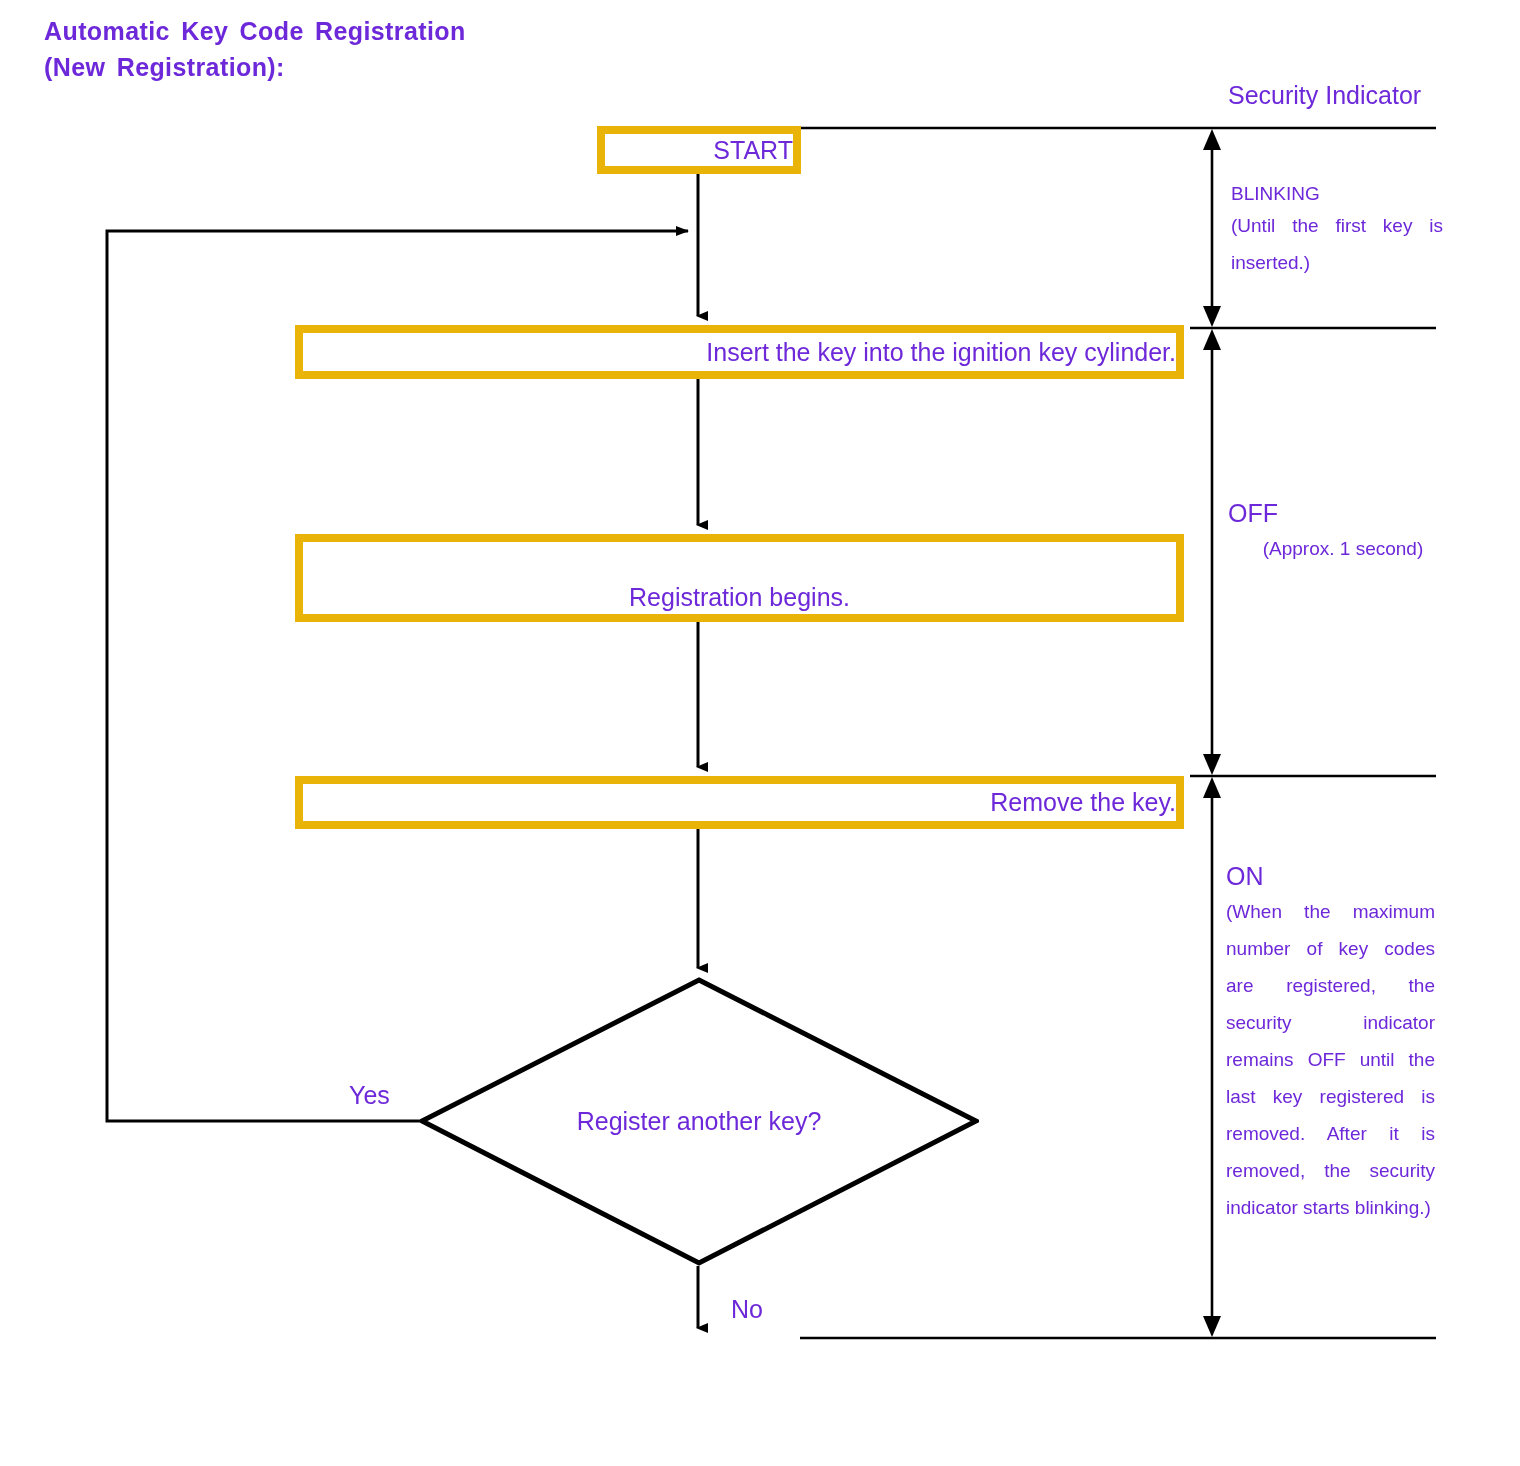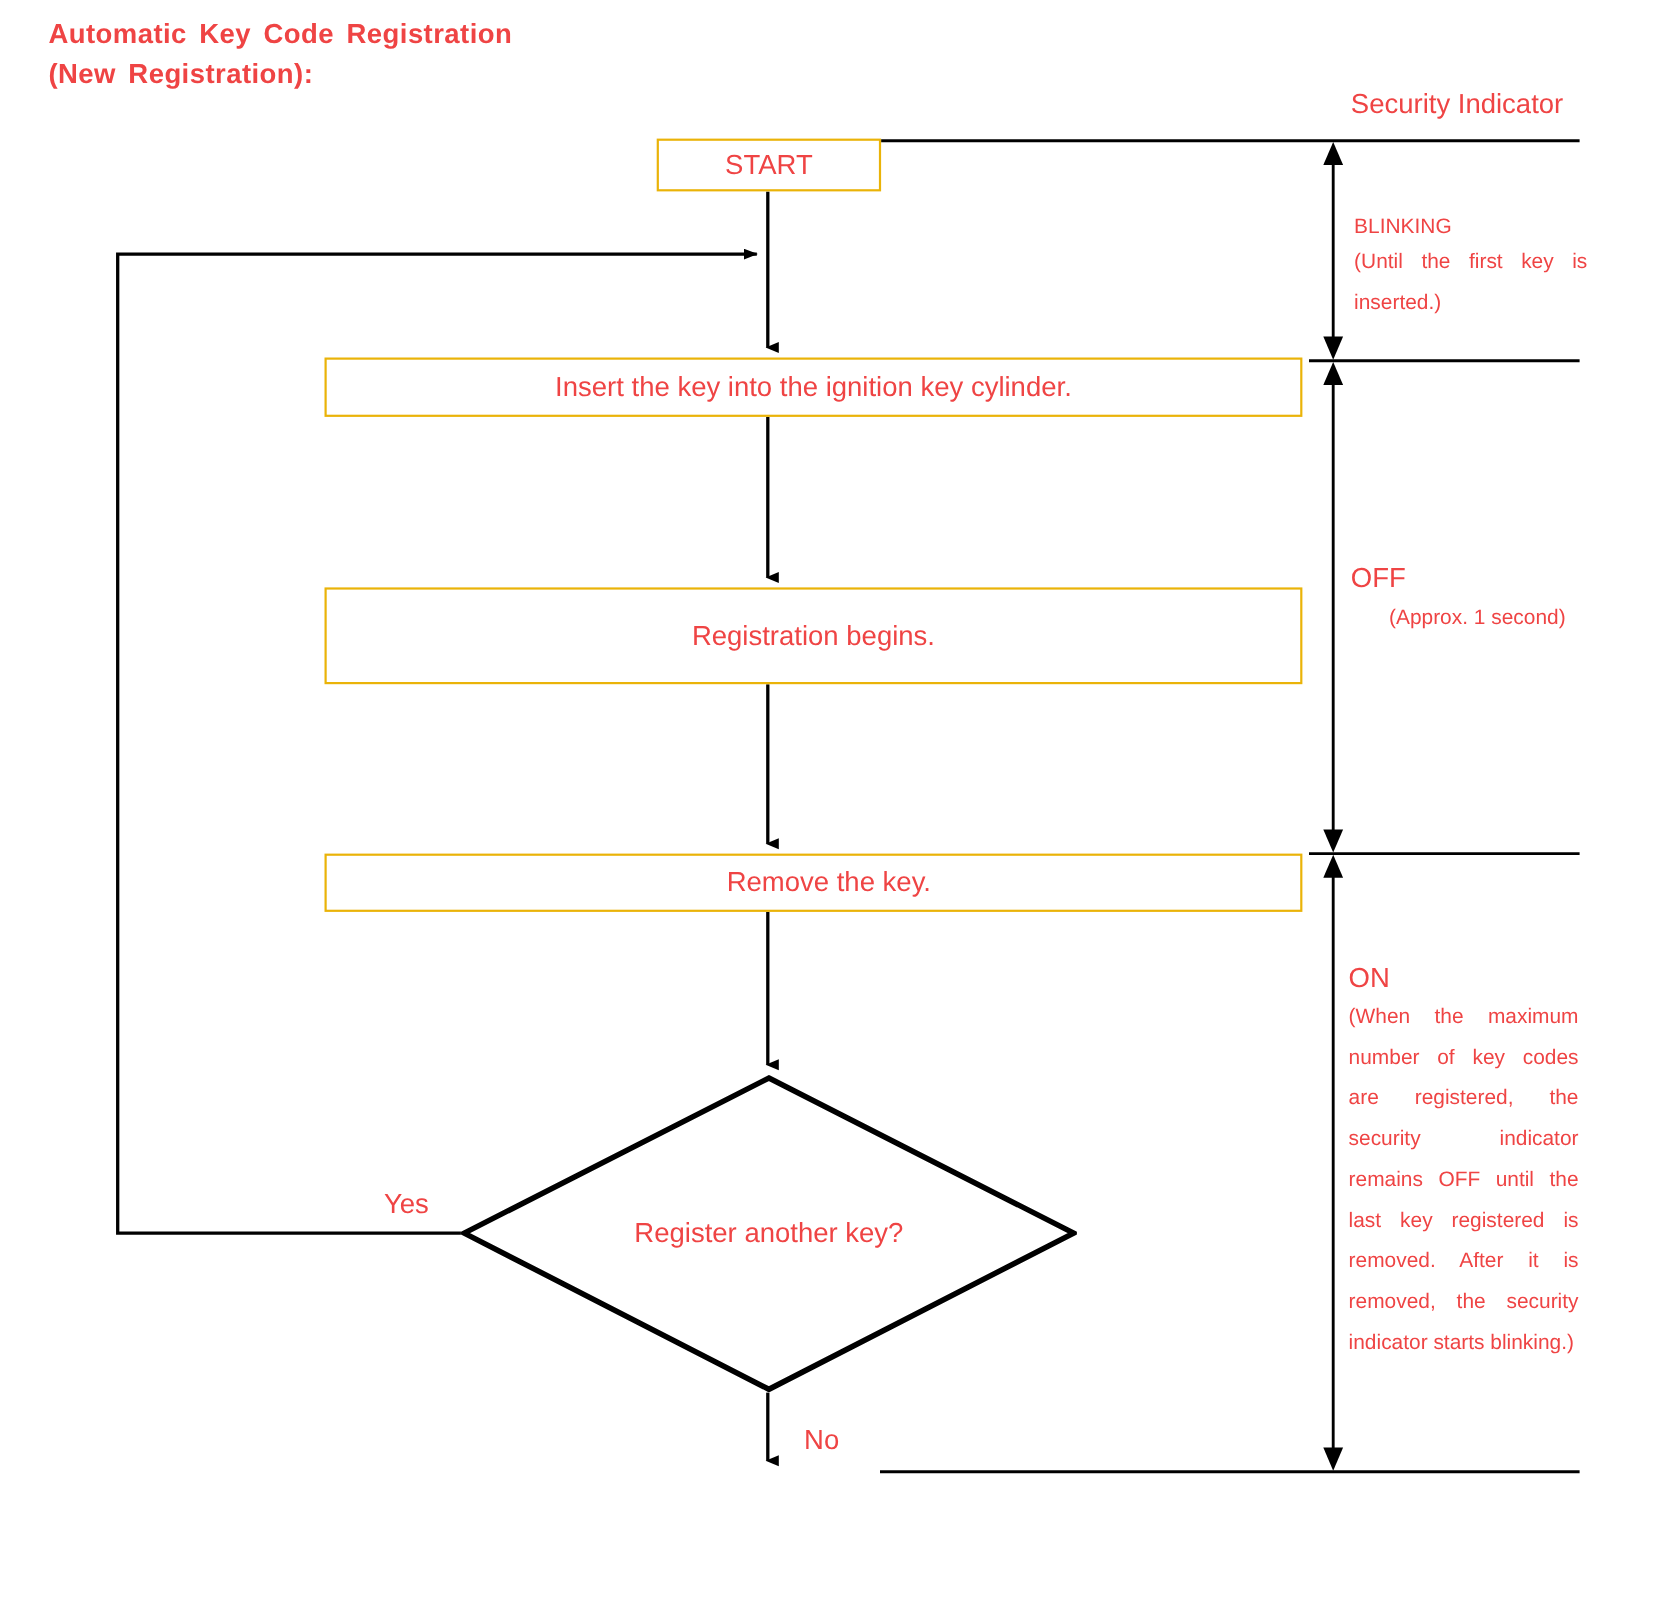--- a/index.html
+++ b/index.html
@@ -6,44 +6,44 @@
     margin: 0;
     padding: 0;
     background: #ffffff;
   }
   #page {
     position: relative;
     width: 1520px;
     height: 1416px;
     background: #ffffff;
     font-family: "Liberation Sans", sans-serif;
-    color: #ef4444;
+    color: #6d28d9;
     overflow: hidden;
   }
   
   #title {
     position: absolute;
     left: 44px;
     top: 14px;
     font-size: 25px;
     font-weight: bold;
     line-height: 1.42;
     letter-spacing: 0.4px;
     word-spacing: 4px;
     white-space: pre;
   }
   
   .node {
     position: absolute;
     box-sizing: border-box;
-    border: 2px solid #eab308;
+    border: 8px solid #eab308;
     background: #fff;
     display: flex;
     align-items: center;
-    justify-content: center;
+    justify-content: flex-end;
     text-align: center;
     font-size: 25px;
     line-height: 1.32;
   }
   #start-node {
     left: 597px; top: 126px; width: 204px; height: 48px;
   }
   #insert-node {
     left: 295px; top: 325px; width: 889px; height: 54px;
   }
@@ -85,21 +85,20 @@
   #indicator-title {
     position: absolute;
     left: 1228px;
     top: 81px;
     font-size: 25px;
     white-space: nowrap;
   }
   .ind-block {
     position: absolute;
     width: 222px;
-    margin-top: 13px;
   }
   .ind-head {
     font-size: 25px;
     line-height: 1.3;
     white-space: nowrap;
   }
   .ind-head.small {
     font-size: 19px;
   }
   .ind-sub {

